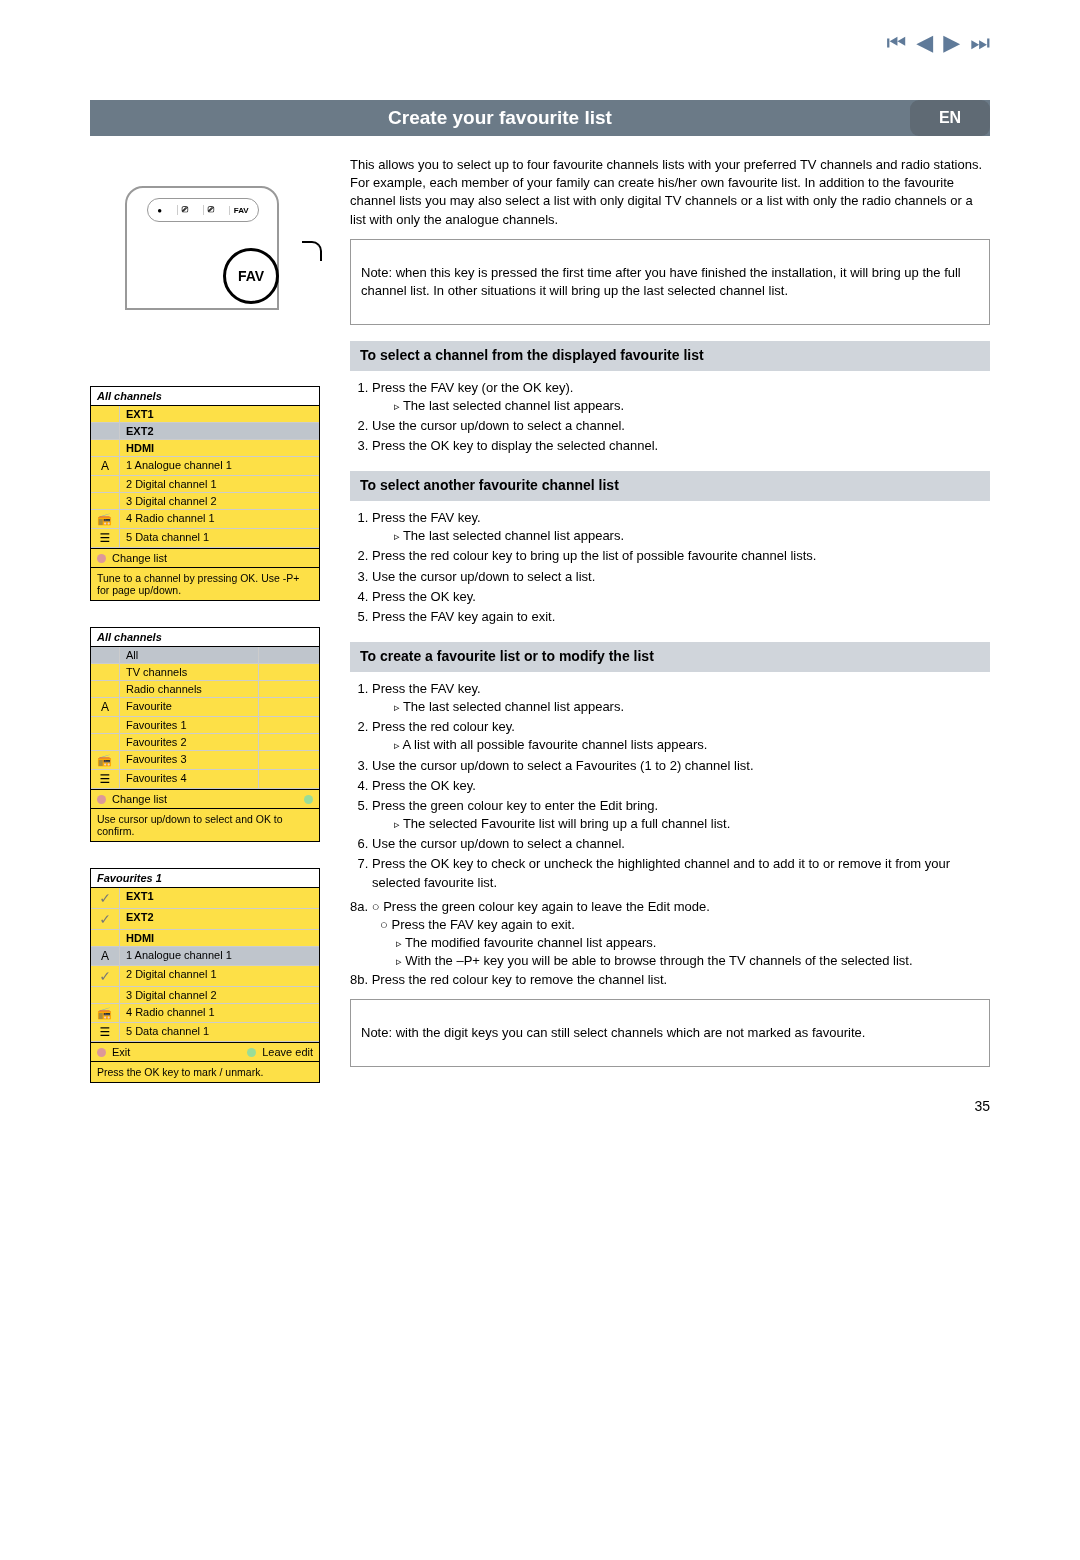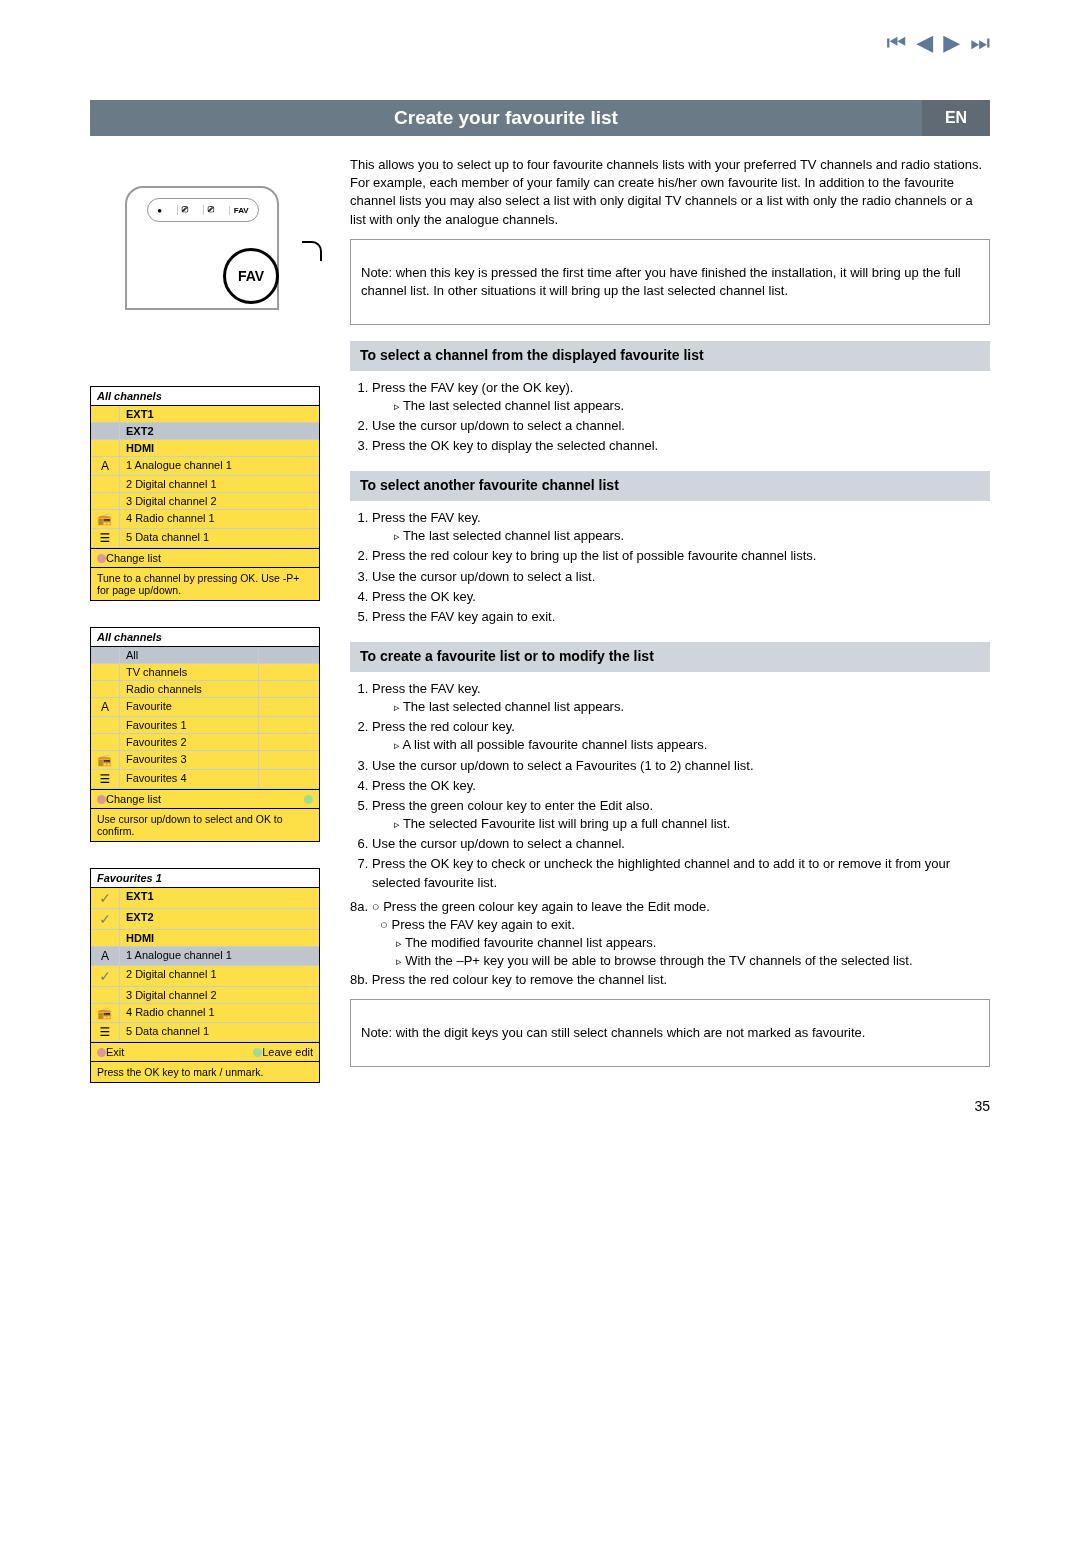--- a/index.html
+++ b/index.html
@@ -32,26 +32,27 @@
     height: 36px;
   }
   .header-title {
     flex: 1;
     text-align: center;
     font-size: 19px;
     font-weight: bold;
   }
   .header-lang {
     background: #5f6a74;
-    width: 68px;
+    width: 80px;
     text-align: center;
     font-weight: bold;
     font-size: 16px;
     height: 100%;
     line-height: 36px;
+    border-radius: 9px;
   }
   .content {
     display: flex;
     margin-top: 20px;
     gap: 30px;
   }
   .left-col {
     width: 230px;
     flex-shrink: 0;
   }
@@ -163,20 +164,21 @@
   .osd-row.dark { background: #bfc5cc; }
   .osd-row.hdr .osd-mid { font-weight: bold; }
   .osd-footer {
     border-top: 1px solid #000;
     padding: 4px 6px;
     font-size: 10.5px;
   }
   .osd-action {
     display:flex;
     align-items:center;
+    gap:6px;
     padding:3px 6px;
     border-top:1px solid #000;
   }
   .dot-red { width:9px; height:9px; border-radius:50%; background:#d99; display:inline-block;}
   .dot-green{ width:9px; height:9px; border-radius:50%; background:#9d9; display:inline-block;}
   .osd2-grid .osd-mid { border-right:1px solid #ccc; }
   .osd2-grid .osd-right { width:60px; }
   .check { color:#777; font-size:14px; }
 </style>
 </head>
@@ -376,21 +378,21 @@
       <div class="section-heading">To create a favourite list or to modify the list</div>
       <ol>
         <li><span>Press the FAV key.</span>
           <div class="subline"><span class="tri">▹</span> <span>The last selected channel list appears.</span></div>
         </li>
         <li><span>Press the red colour key.</span>
           <div class="subline"><span class="tri">▹</span> <span>A list with all possible favourite channel lists appears.</span></div>
         </li>
         <li>Use the cursor up/down to select a Favourites (1 to 2) channel list.</li>
         <li>Press the OK key.</li>
-        <li><span>Press the green colour key to enter the Edit also.</span>
+        <li><span>Press the green colour key to enter the Edit bring.</span>
           <div class="subline"><span class="tri">▹</span> <span>The selected Favourite list will bring up a full channel list.</span></div>
         </li>
         <li>Use the cursor up/down to select a channel.</li>
         <li>Press the OK key to check or uncheck the highlighted channel and to add it to or remove it from your selected favourite list.</li>
       </ol>
       <div>8a. ○ Press the green colour key again to leave the Edit mode.</div>
       <div class="subline" style="margin-left:30px;">○ Press the FAV key again to exit.</div>
       <div class="subline" style="margin-left:46px;"><span class="tri">▹</span> <span>The modified favourite channel list appears.</span></div>
       <div class="subline" style="margin-left:46px;"><span class="tri">▹</span> <span>With the –P+ key you will be able to browse through the TV channels of the selected list.</span></div>
       <div>8b. Press the red colour key to remove the channel list.</div>

